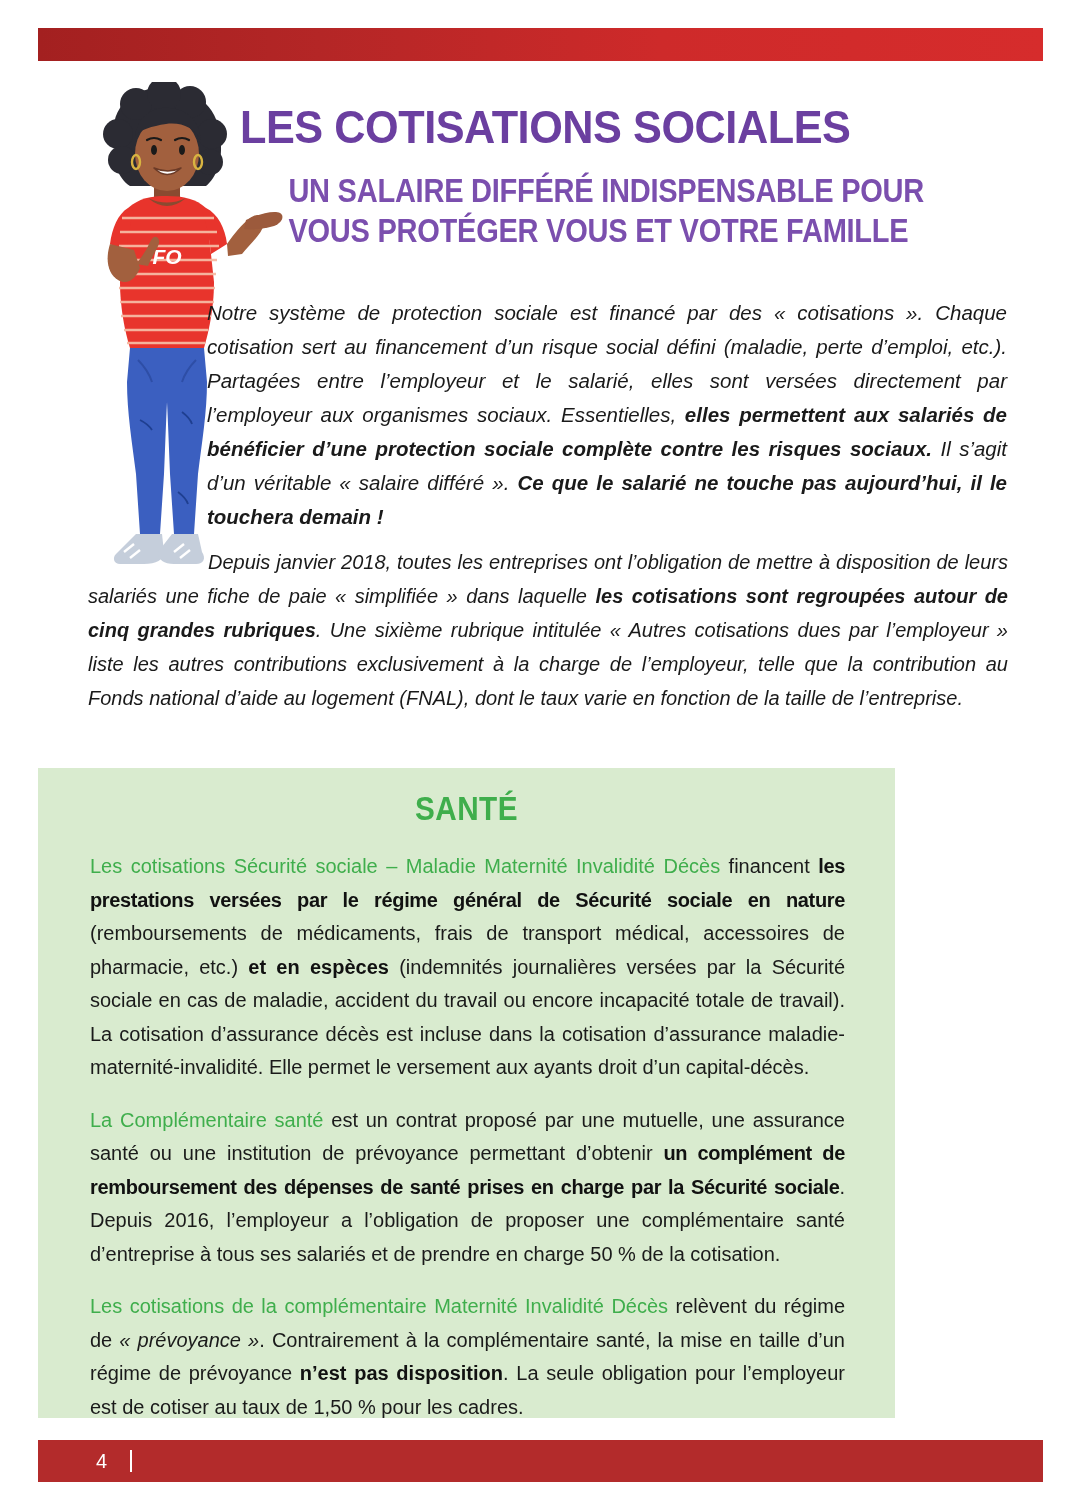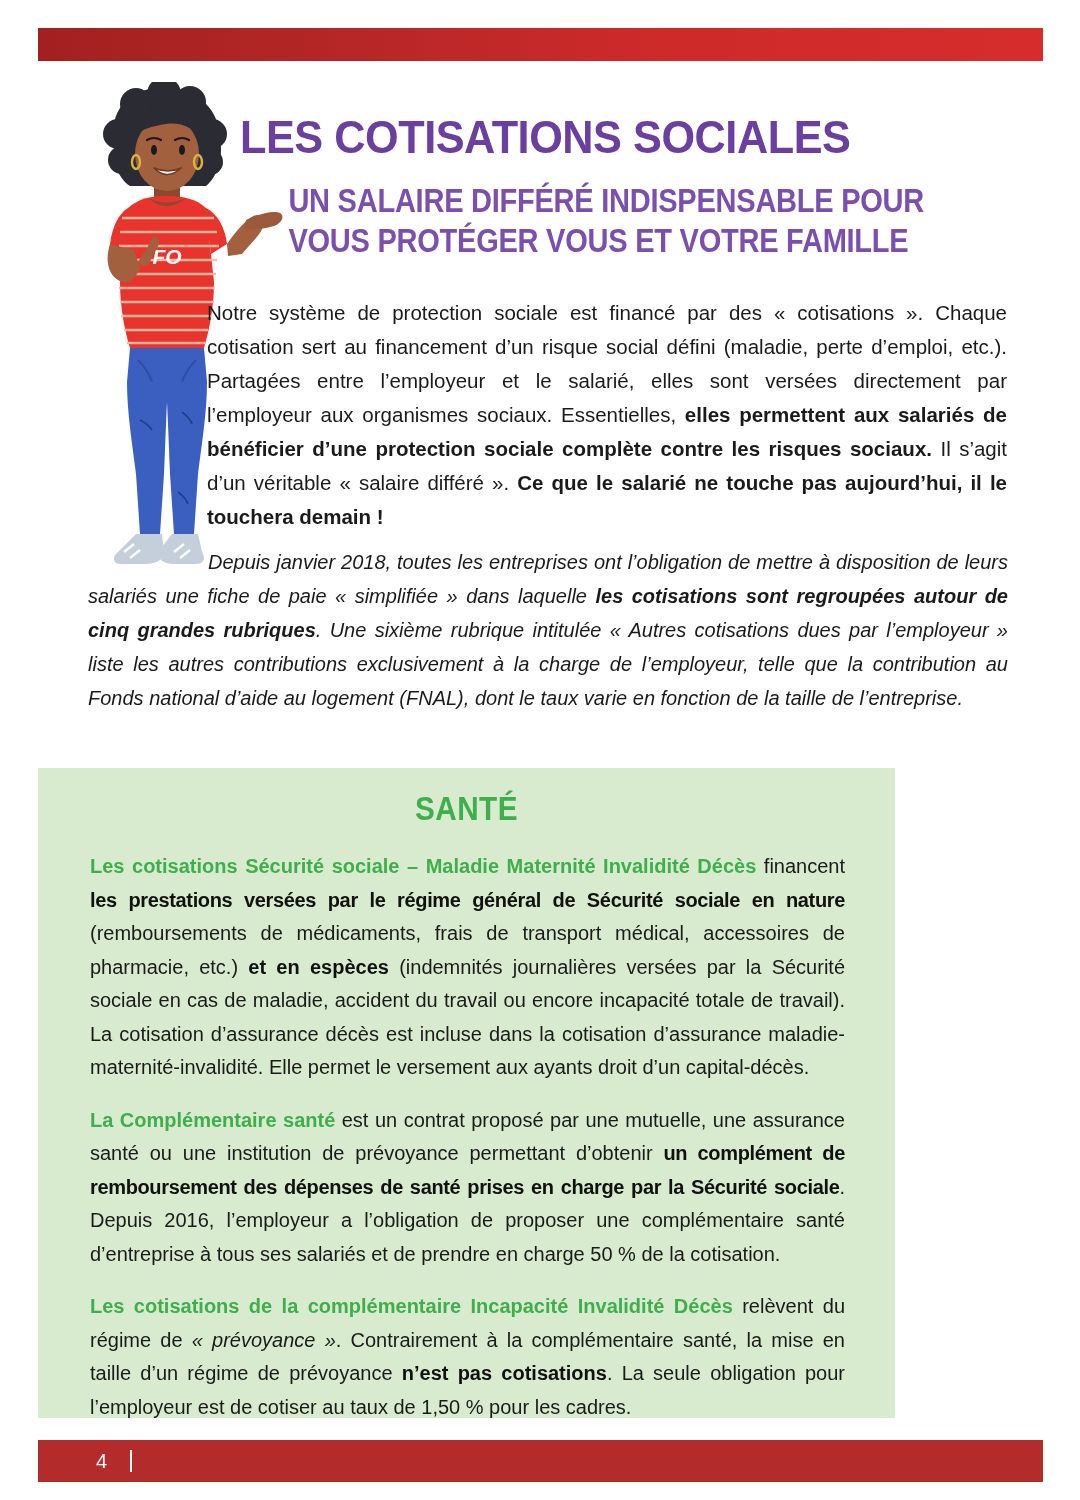--- a/index.html
+++ b/index.html
@@ -59,21 +59,21 @@
     top: 82px;
     width: 205px;
     height: 505px;
   }
   .illustration svg { display: block; width: 100%; height: 100%; }
 
   
   .header-block {
     position: absolute;
     left: 240px;
-    top: 111px;
+    top: 101px;
     width: 650px;
   }
   .main-title {
     font-family: "Liberation Sans Narrow", "Liberation Sans", sans-serif;
     font-weight: bold;
     font-size: 47px;
     line-height: 52px;
     color: #6B3FA0;
     letter-spacing: -0.5px;
     transform: scaleX(0.92);
@@ -95,20 +95,21 @@
   }
 
   
   .intro-1 {
     position: absolute;
     left: 207px;
     top: 296px;
     width: 800px;
     font-size: 20.5px;
     line-height: 34px;
+    font-style: italic;
     color: #1a1a1a;
     text-align: justify;
   }
   .intro-2 {
     position: absolute;
     left: 88px;
     top: 545px;
     width: 920px;
     font-size: 20px;
     line-height: 34px;
@@ -143,21 +144,21 @@
     padding: 22px 50px 0 52px;
   }
   .green-body p {
     font-size: 20px;
     line-height: 33.5px;
     color: #1a1a1a;
     text-align: justify;
     margin-bottom: 19px;
   }
   .green-body p:last-child { margin-bottom: 0; }
-  .lead { color: #3FAE4C; font-weight: bold; }
+  .lead { color: #3FAE4C; font-weight: normal; }
   .green-body b { font-weight: bold; color: #111; }
   .green-body i { font-style: italic; }
   .tight { letter-spacing: -0.35px; }
 </style>
 </head>
 <body>
 
 <div class="top-bar"></div>
 
 <div class="illustration">
@@ -250,21 +251,21 @@
 
 <section class="green-panel">
   <h2 class="section-title">SANTÉ</h2>
 
   <div class="green-body">
 
     <p><span class="lead">Les cotisations Sécurité sociale – Maladie Maternité Invalidité Décès</span><span> financent </span><b class="tight">les prestations versées par le régime général de Sécurité sociale en nature</b><span> (remboursements de médicaments, frais de transport médical, accessoires de pharmacie, etc.) </span><b>et en espèces</b><span> (indemnités journalières versées par la Sécurité sociale en cas de maladie, accident du travail ou encore incapacité totale de travail). La cotisation d’assurance décès est incluse dans la cotisation d’assurance maladie-maternité-invalidité. Elle permet le versement aux ayants droit d’un capital-décès.</span></p>
 
     <p><span class="lead">La Complémentaire santé</span><span> est un contrat proposé par une mutuelle, une assurance santé ou une institution de prévoyance permettant d’obtenir </span><b class="tight">un complément de remboursement des dépenses de santé prises en charge par la Sécurité sociale</b><span>. Depuis 2016, l’employeur a l’obligation de proposer une complémentaire santé d’entreprise à tous ses salariés et de prendre en charge 50 % de la cotisation.</span></p>
 
-    <p><span class="lead">Les cotisations de la complémentaire Incapacité Invalidité Décès</span><span> relèvent du régime de </span><i>« prévoyance »</i><span>. Contrairement à la complémentaire santé, la mise en taille d’un régime de prévoyance </span><b>n’est pas cotisations</b><span>. La seule obligation pour l’employeur est de cotiser au taux de 1,50 % pour les cadres.</span></p>
+    <p><span class="lead">Les cotisations de la complémentaire Maternité Invalidité Décès</span><span> relèvent du régime de </span><i>« prévoyance »</i><span>. Contrairement à la complémentaire santé, la mise en taille d’un régime de prévoyance </span><b>n’est pas disposition</b><span>. La seule obligation pour l’employeur est de cotiser au taux de 1,50 % pour les cadres.</span></p>
 
   </div>
 </section>
 
 <div class="footer-bar">
   <span class="footer-page">4</span>
   <span class="footer-rule"></span>
 </div>
 
 </body></html>

